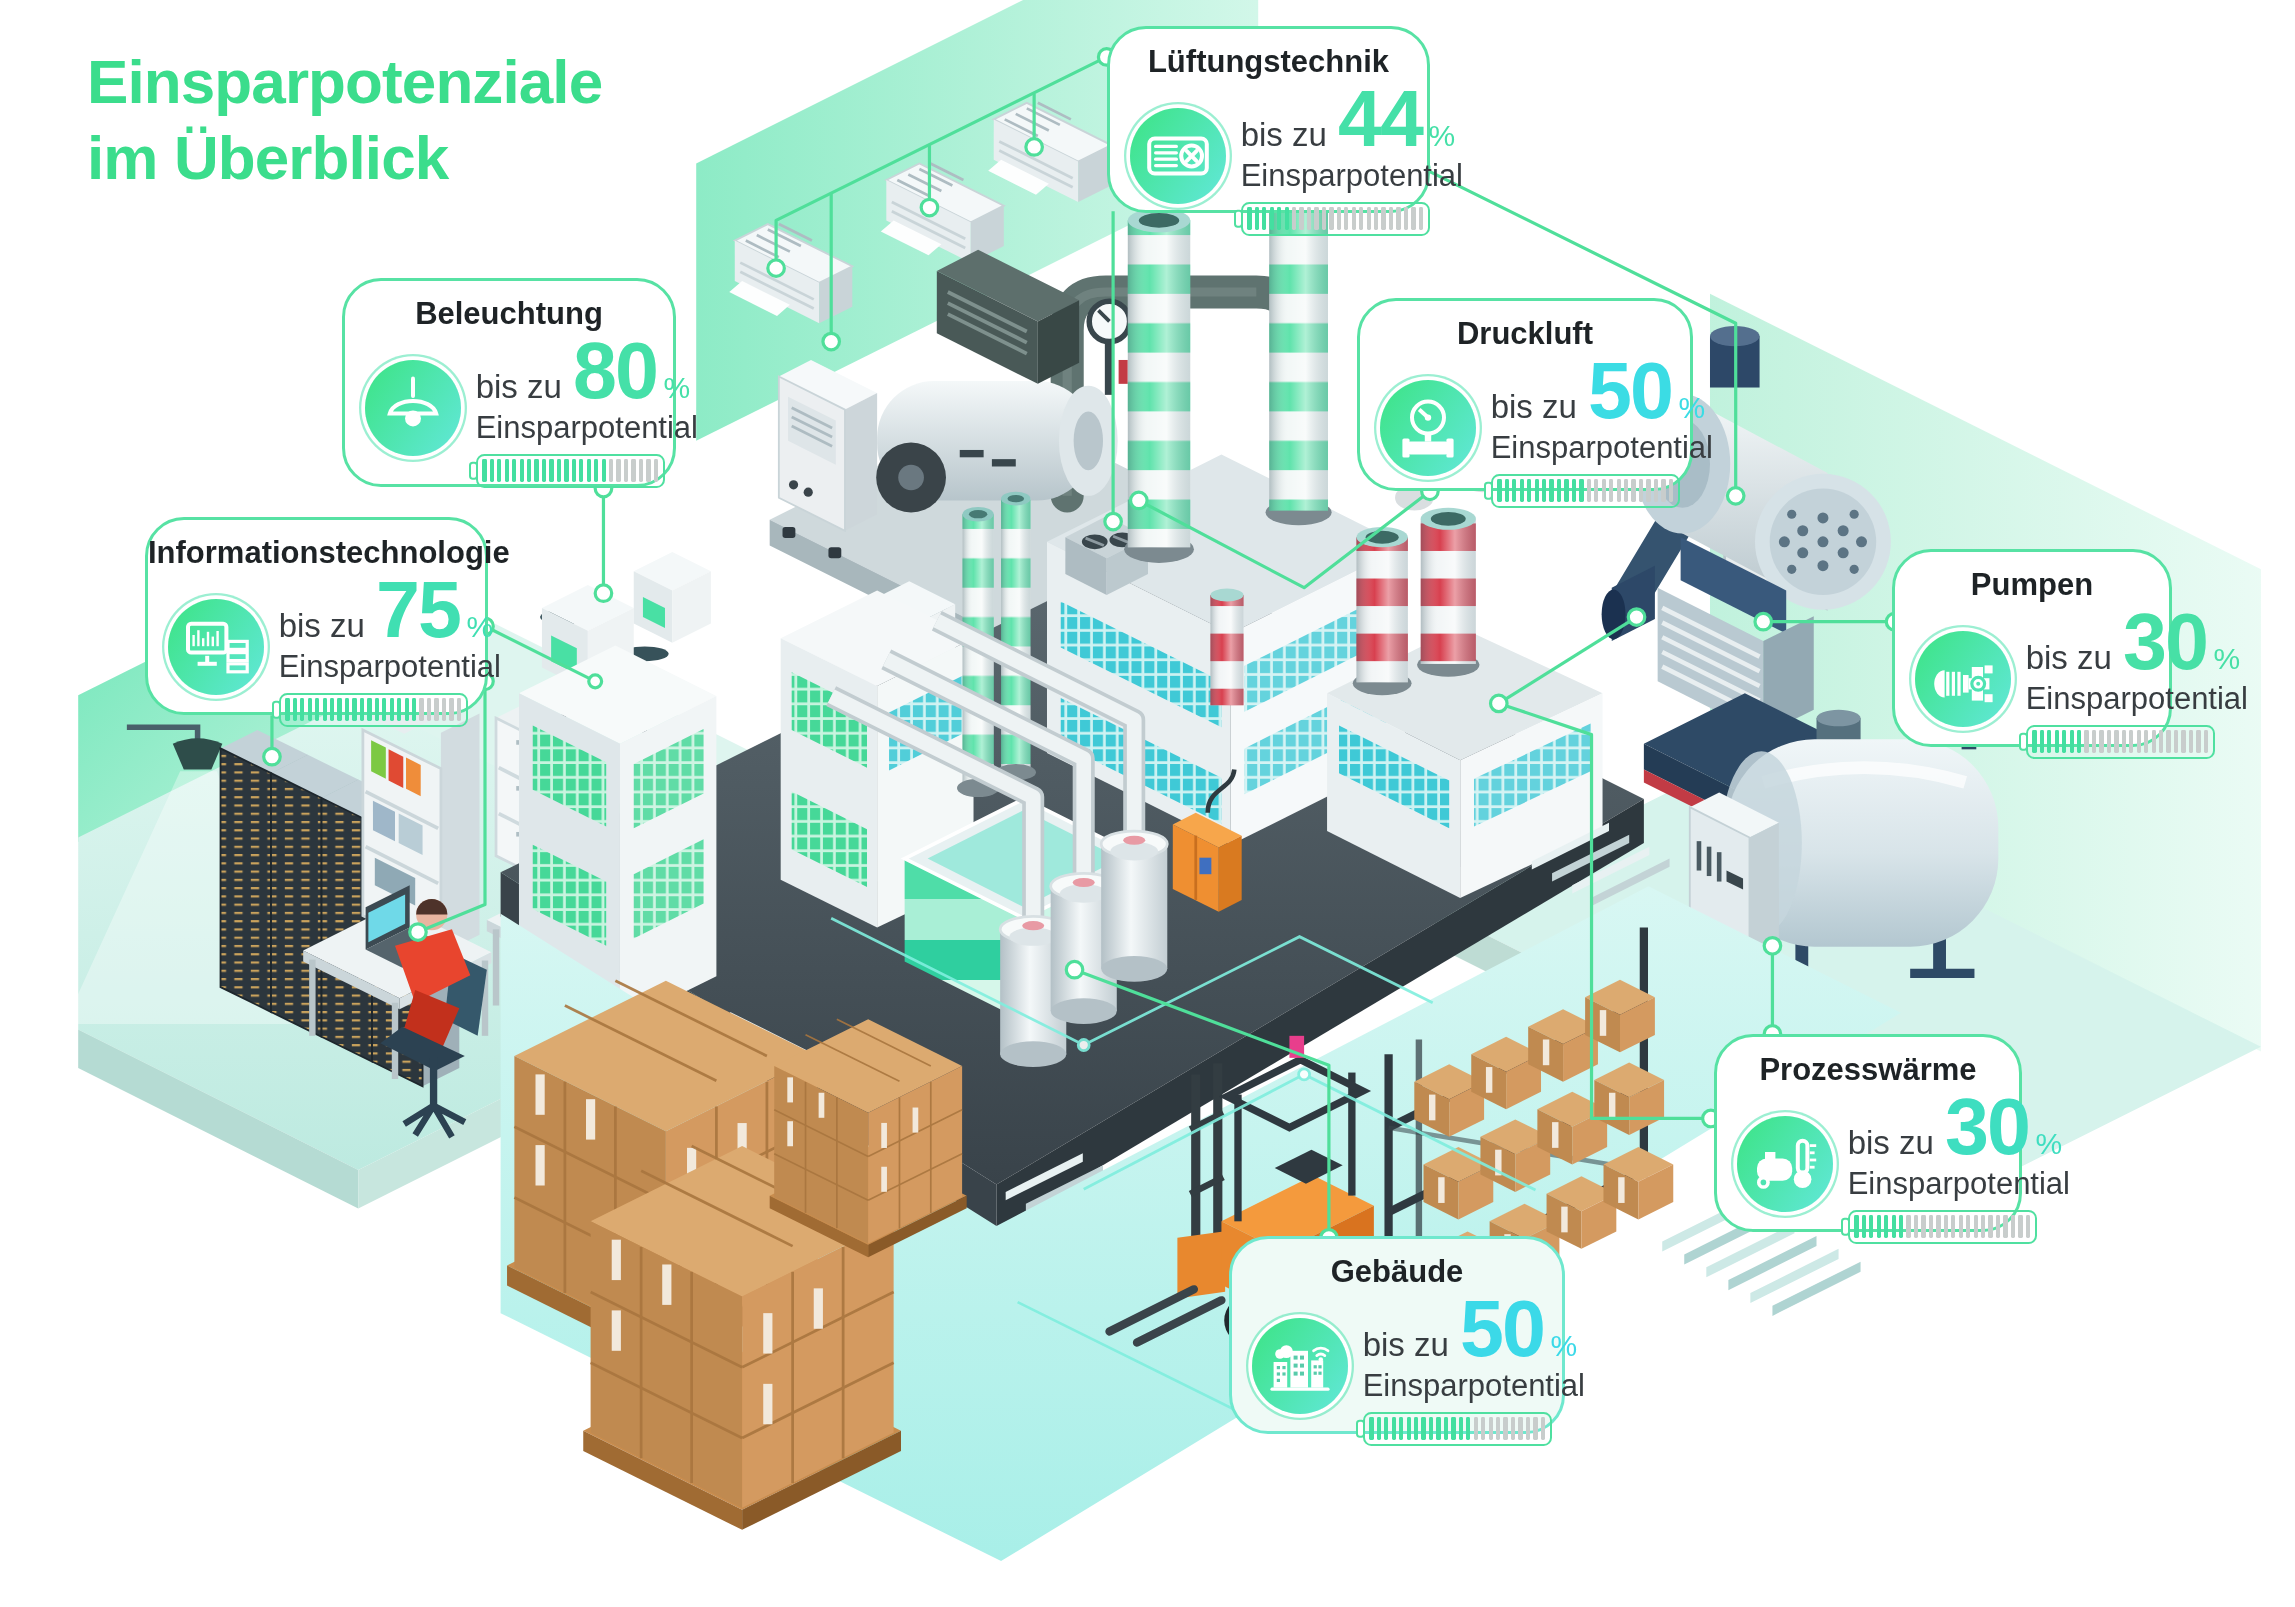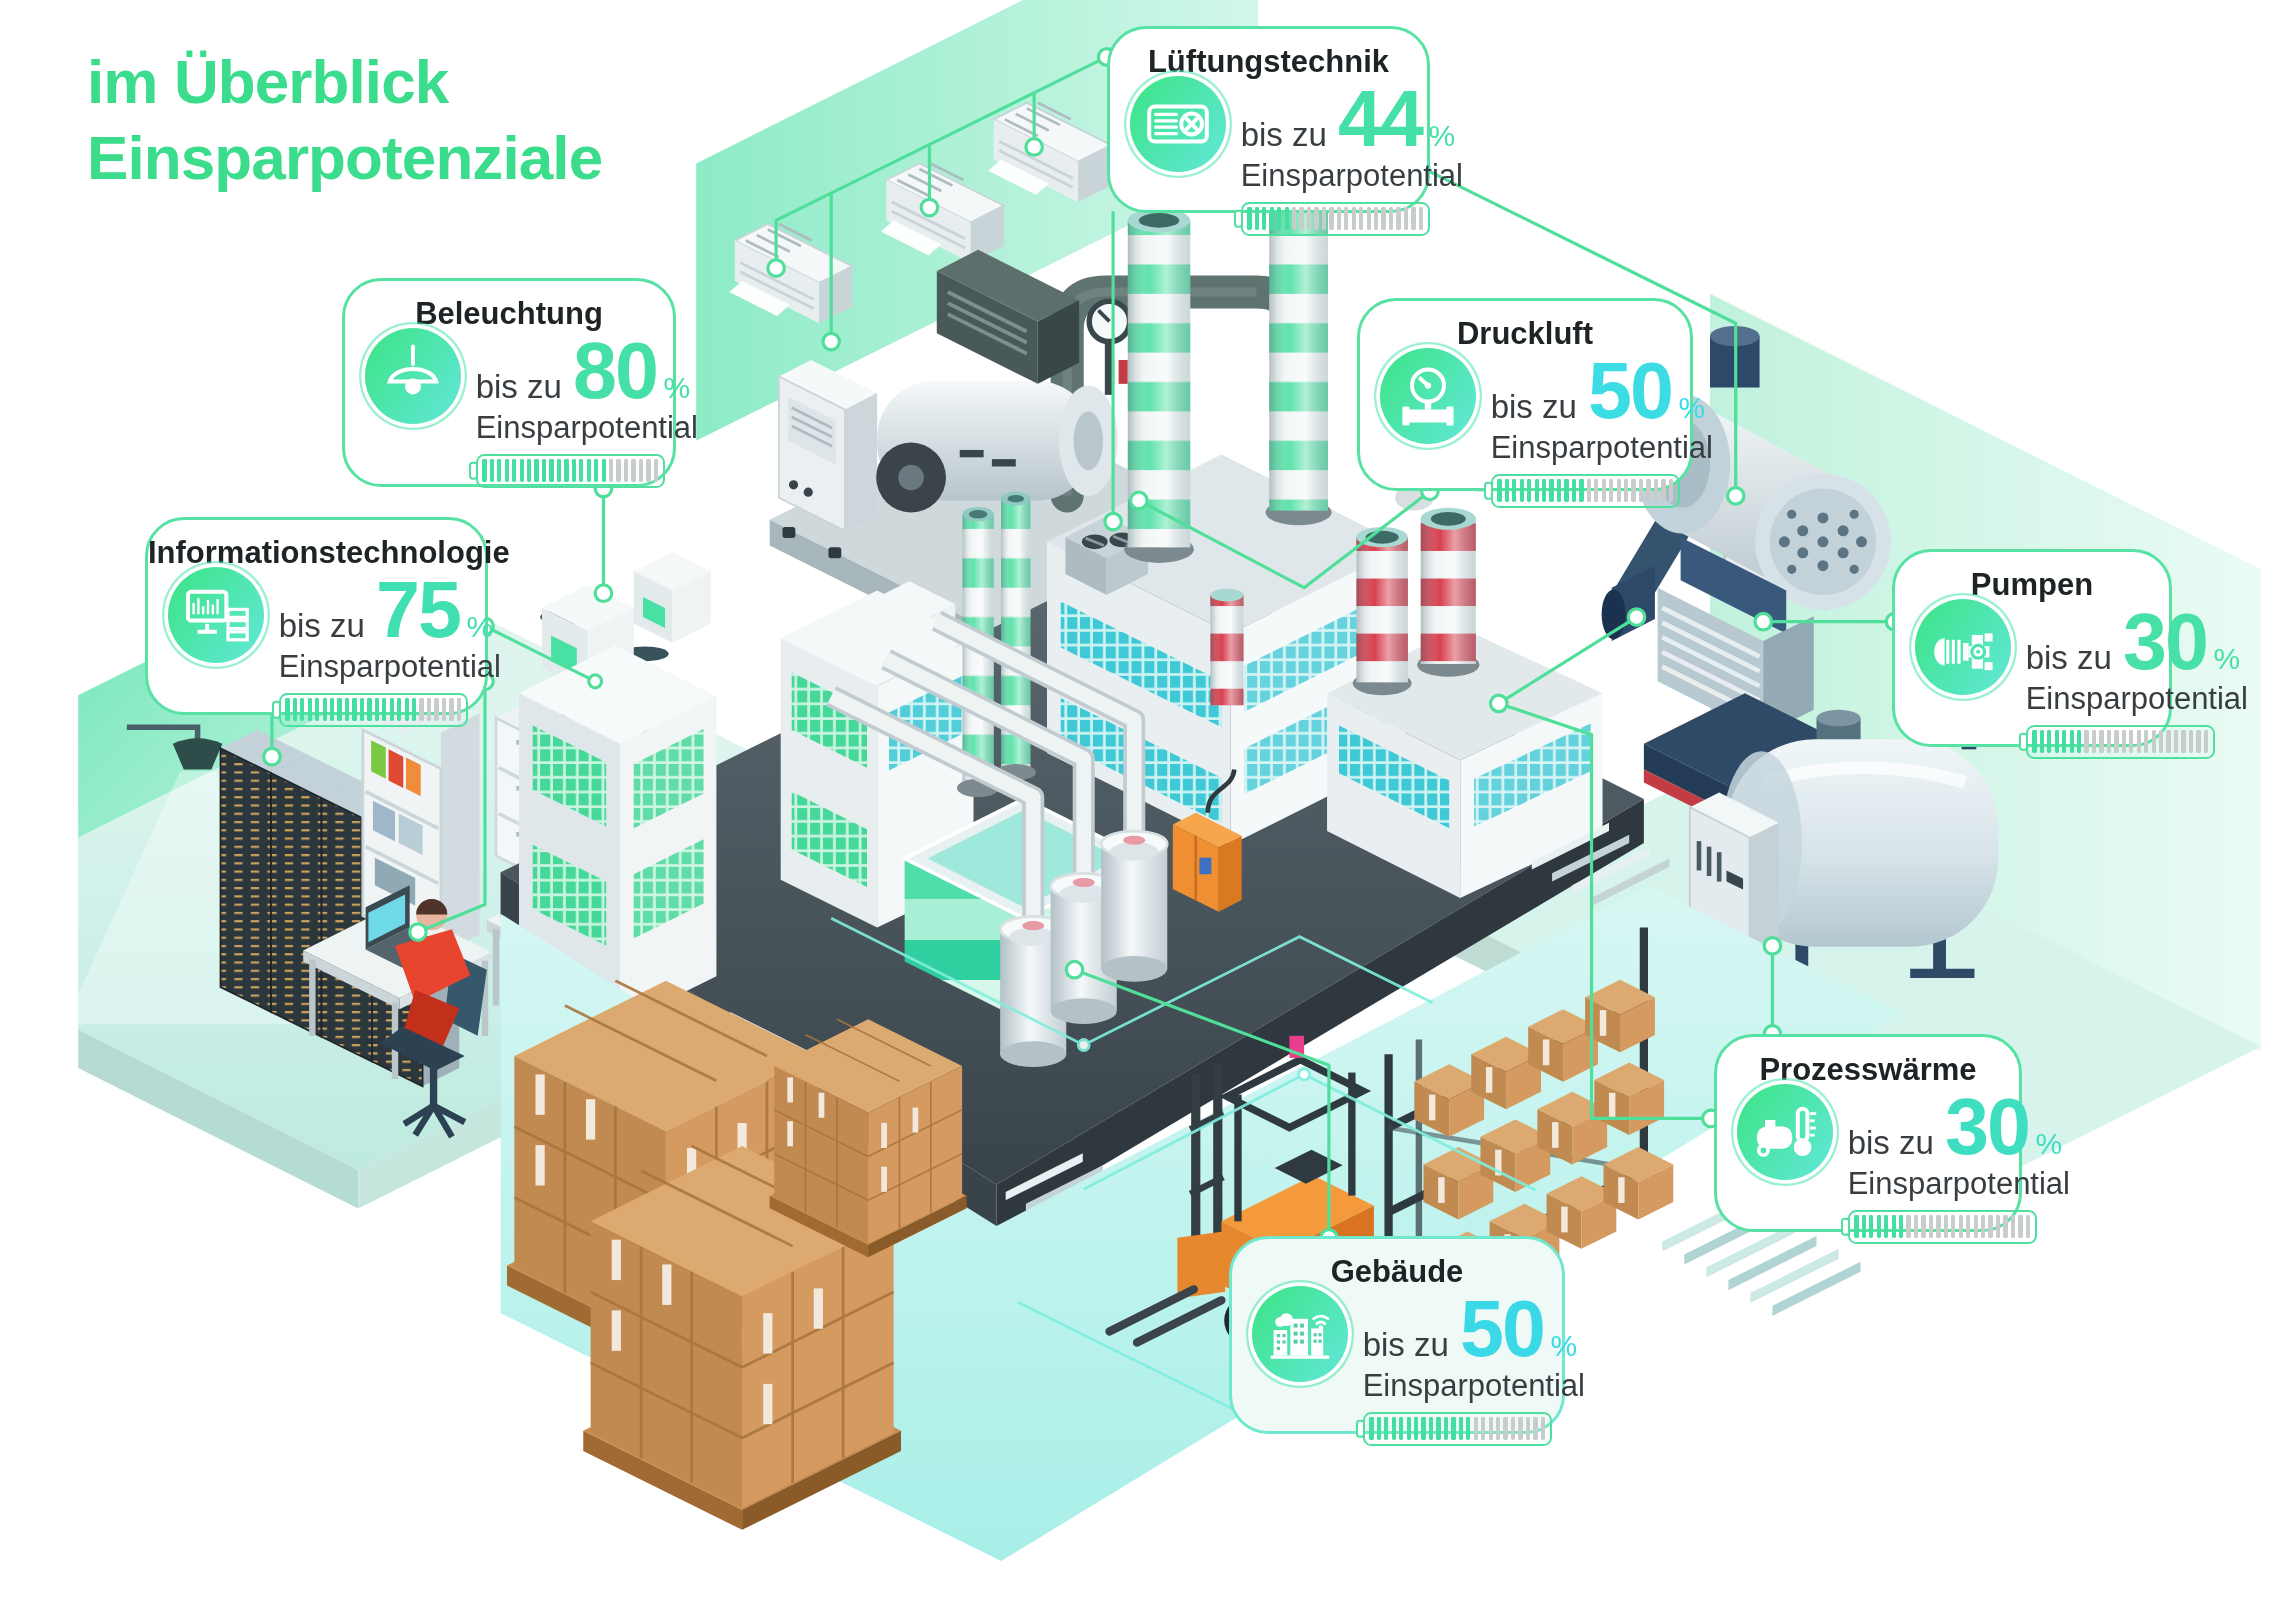--- a/index.html
+++ b/index.html
@@ -8,21 +8,21 @@
   #scene-svg{position:absolute;left:0;top:0;width:2296px;height:1607px;}
   
   #headline{position:absolute;left:87px;top:44px;font-weight:bold;font-size:62px;line-height:1.22;
             color:#3BDD8C;letter-spacing:-0.9px;}
   
   .card{position:absolute;box-sizing:border-box;background:#ffffff;border:3.7px solid #57E2A4;
         border-radius:39px;z-index:5;}
   .card.tint{background:#EFFAF6;border-color:#6FE8CE;}
   .card-title{text-align:center;font-weight:bold;font-size:31px;color:#1E2326;margin-top:14.7px;
               white-space:nowrap;}
-  .card-body{display:flex;padding:1.8px 22px 0 20px;}
+  .card-body{display:flex;align-items:center;padding:1.8px 22px 0 20px;}
   .icon-circle{width:96px;height:96px;border-radius:50%;flex:none;
         background:linear-gradient(125deg,#3FE48B 8%,#5FE7D3 92%);
         display:flex;align-items:center;justify-content:center;
         box-shadow:0 0 0 3.7px #ffffff,0 0 0 6px rgba(90,228,180,.6);margin-top:-5.5px;}
   .icon-circle svg{width:72px;height:72px;}
   .card-text{margin-left:14.7px;flex:1;min-width:0;}
   .val-line{display:flex;align-items:baseline;white-space:nowrap;line-height:.95;}
   .prefix{font-size:33px;color:#383D41;margin-right:11px;}
   .value{font-size:79px;font-weight:bold;letter-spacing:-1.8px;}
   .unit{font-size:30px;margin-left:6.4px;}
@@ -710,22 +710,22 @@
     <circle cx="1930" cy="1126" r="9"></circle>
           <circle cx="1930" cy="1030" r="9"></circle>
           <circle cx="1863" cy="1218" r="9"></circle>
     <circle cx="1447" cy="1348" r="9"></circle>
           <circle cx="1170" cy="1056" r="9"></circle>
   </g>
 </g>
 </svg>
 
 <div id="headline">
+  <div>Einsparpotenziale</div>
   <div>im Überblick</div>
-  <div>Einsparpotenziale</div>
 </div>
 
 <div class="card" style="left: 1107px; top: 26px; width: 323px; height: 187px;">
     <div class="card-title">Lüftungstechnik</div>
     <div class="card-body">
       <div class="icon-circle">
           <svg viewBox="0 0 90 90">
             <g fill="none" stroke="#fff" stroke-width="5" stroke-linecap="round">
               <rect x="9" y="23" width="72" height="44" rx="7"></rect>
               <line x1="17" y1="33" x2="43" y2="33" stroke-width="4"></line>

